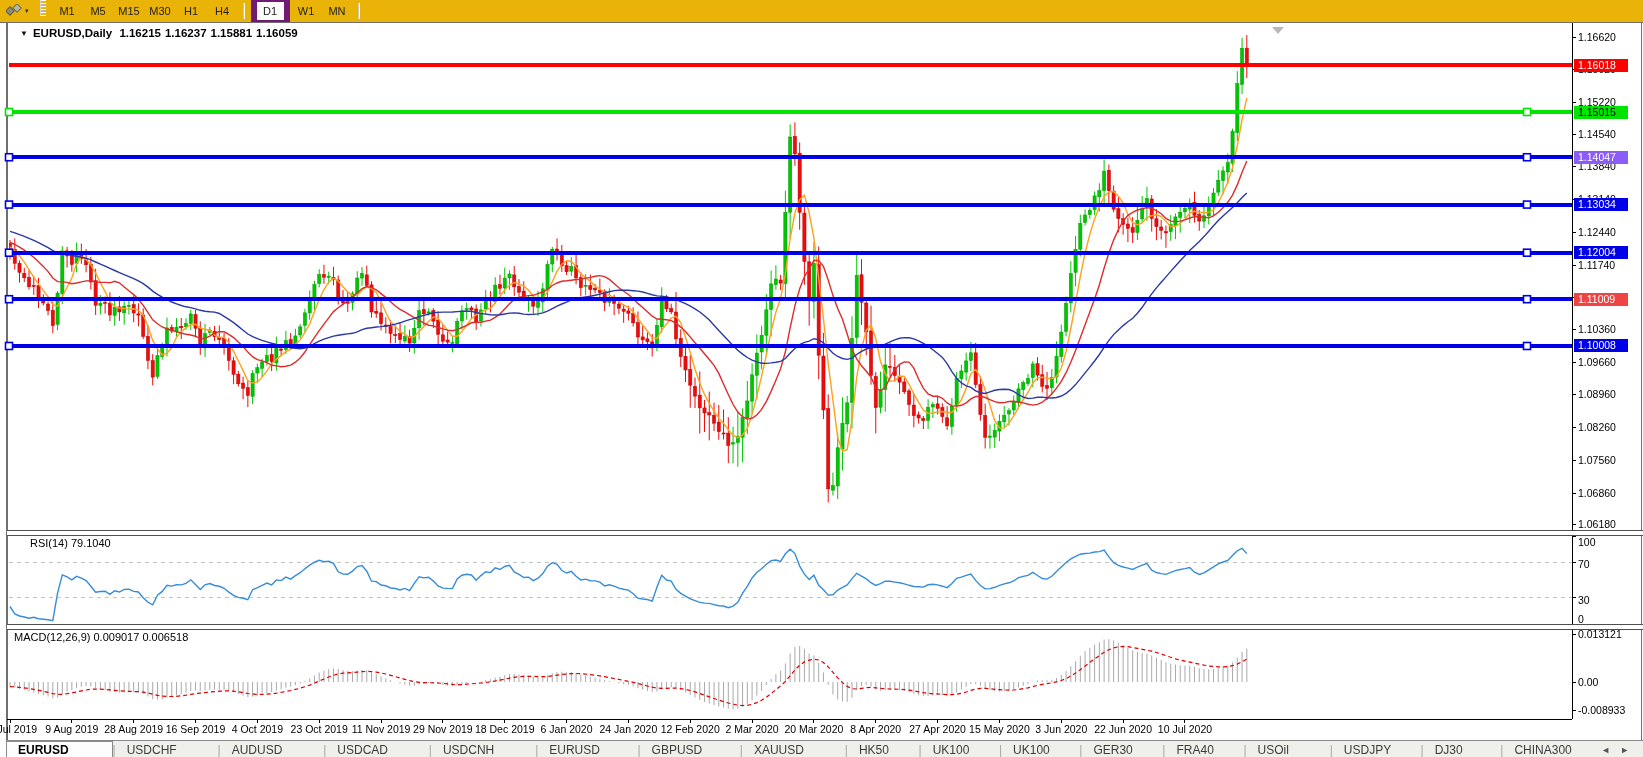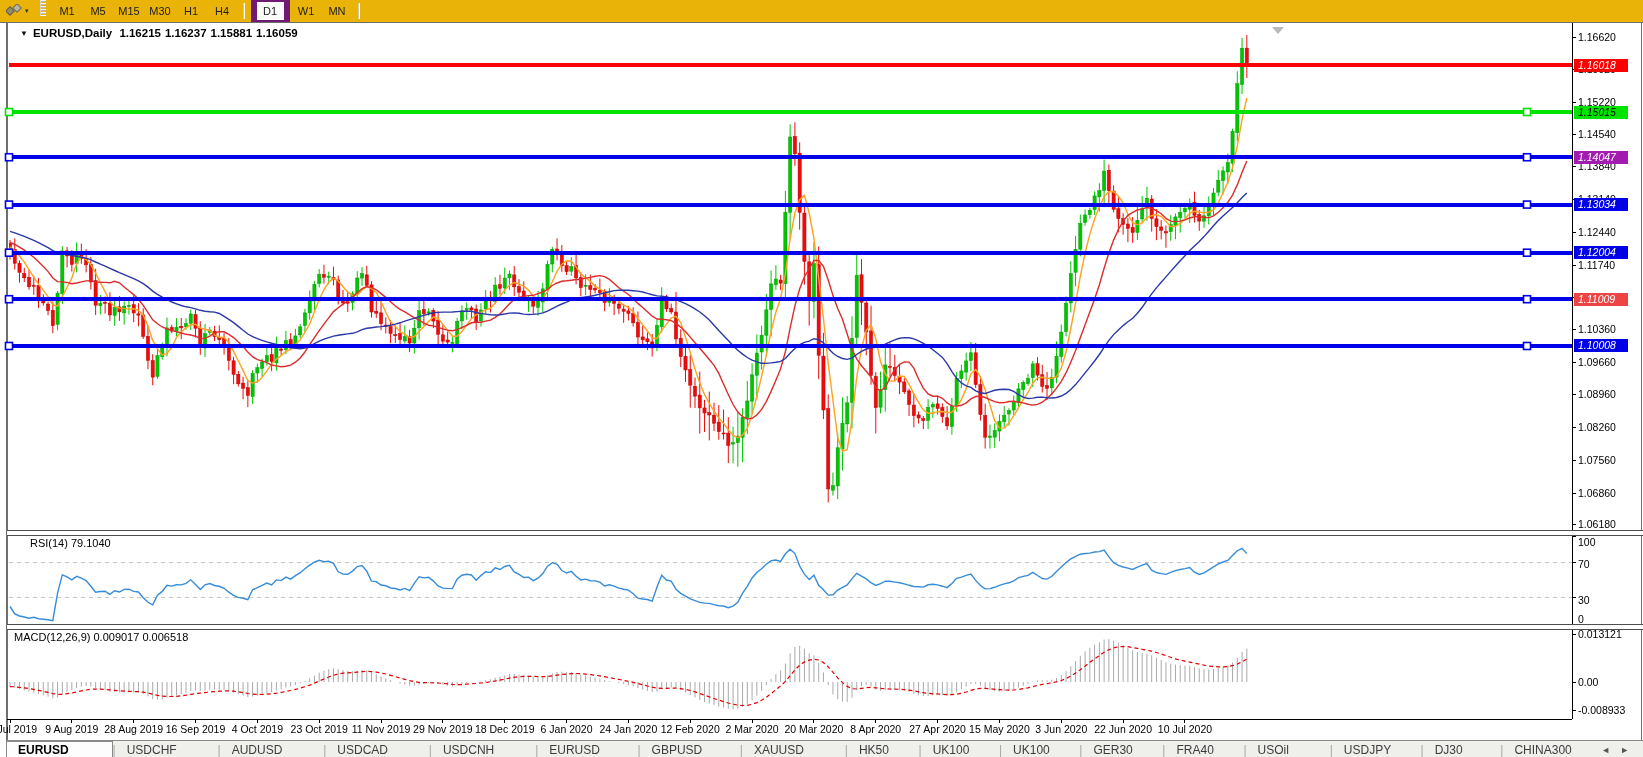--- a/index.html
+++ b/index.html
@@ -23,21 +23,21 @@
              box-sizing:border-box;background:#fff;}
   #chartsvg{position:absolute;left:0;top:0;}
   .ovl{position:absolute;white-space:nowrap;}
   #chart-title{left:20px;top:27px;font-size:11.5px;font-weight:bold;color:#000;}
   #chart-title .tri{font-size:8px;position:relative;top:-1px;margin-right:5px;color:#111;}
   #chart-title span{margin-right:4px;}
   .panel-label{font-size:11px;color:#000;}
   .axlabel{position:absolute;left:1578px;font-size:10.5px;color:#000;}
   .datelabel{position:absolute;top:723px;font-size:10.5px;color:#000;transform:translateX(-50%);}
   .badge{position:absolute;left:1574px;width:54px;height:13px;line-height:13px;
-         font-size:10.5px;padding-left:4px;box-sizing:border-box;font-style:italic;}
+         font-size:10.5px;padding-left:4px;box-sizing:border-box;}
   .splitter{position:absolute;left:7px;width:1636px;height:4px;
             border-top:1px solid #4e4e4e;border-bottom:1px solid #4e4e4e;background:#fff;cursor:ns-resize;}
   
   #tabbar{position:absolute;left:6px;top:740px;width:1637px;height:17px;background:#efefec;
           border-top:1px solid #8a8a8a;display:flex;align-items:center;font-size:12px;color:#3c3c3c;}
   .tab{padding:0 11px;height:16px;line-height:16px;cursor:pointer;}
   .tab.active{background:#fdfdfd;border:1px solid #8a8a8a;border-bottom:none;font-weight:bold;color:#000;}
   .tabdiv{color:#a8a8a8;}
   .tabnav{margin-left:auto;display:flex;gap:10px;padding-right:14px;font-size:9px;color:#555;}
   .tabnav span{cursor:pointer;}
@@ -974,21 +974,21 @@
       <div class="axlabel" style="top: 518.361px;">1.06180</div>
       <div class="axlabel" style="top: 536px;">100</div>
       <div class="axlabel" style="top: 558.4px;">70</div>
       <div class="axlabel" style="top: 593.6px;">30</div>
       <div class="axlabel" style="top: 613px;">0</div>
       <div class="axlabel" style="top: 628.003px;">0.013121</div>
       <div class="axlabel" style="top: 676px;">0.00</div>
       <div class="axlabel" style="top: 704px;">-0.008933</div>
       <div class="badge" style="top: 58.6315px; background: rgb(255, 0, 0); color: rgb(255, 255, 255);">1.16018</div>
       <div class="badge" style="top: 105.502px; background: rgb(0, 228, 0); color: rgb(0, 0, 0);">1.15015</div>
-      <div class="badge" style="top: 150.736px; background: #a21caf; color: rgb(255, 255, 255);">1.14047</div>
+      <div class="badge" style="top: 150.736px; background: #8b5cf6; color: rgb(255, 255, 255);">1.14047</div>
       <div class="badge" style="top: 198.074px; background: rgb(0, 0, 232); color: rgb(255, 255, 255);">1.13034</div>
       <div class="badge" style="top: 246.206px; background: rgb(0, 0, 232); color: rgb(255, 255, 255);">1.12004</div>
       <div class="badge" style="top: 292.702px; background: #ef4444; color: rgb(255, 255, 255);">1.11009</div>
       <div class="badge" style="top: 339.479px; background: rgb(0, 0, 232); color: rgb(255, 255, 255);">1.10008</div>
       <div class="datelabel" style="left: 10px;">22 Jul 2019</div>
       <div class="datelabel" style="left: 71.84px;">9 Aug 2019</div>
       <div class="datelabel" style="left: 133.68px;">28 Aug 2019</div>
       <div class="datelabel" style="left: 195.52px;">16 Sep 2019</div>
       <div class="datelabel" style="left: 257.36px;">4 Oct 2019</div>
       <div class="datelabel" style="left: 319.2px;">23 Oct 2019</div>

